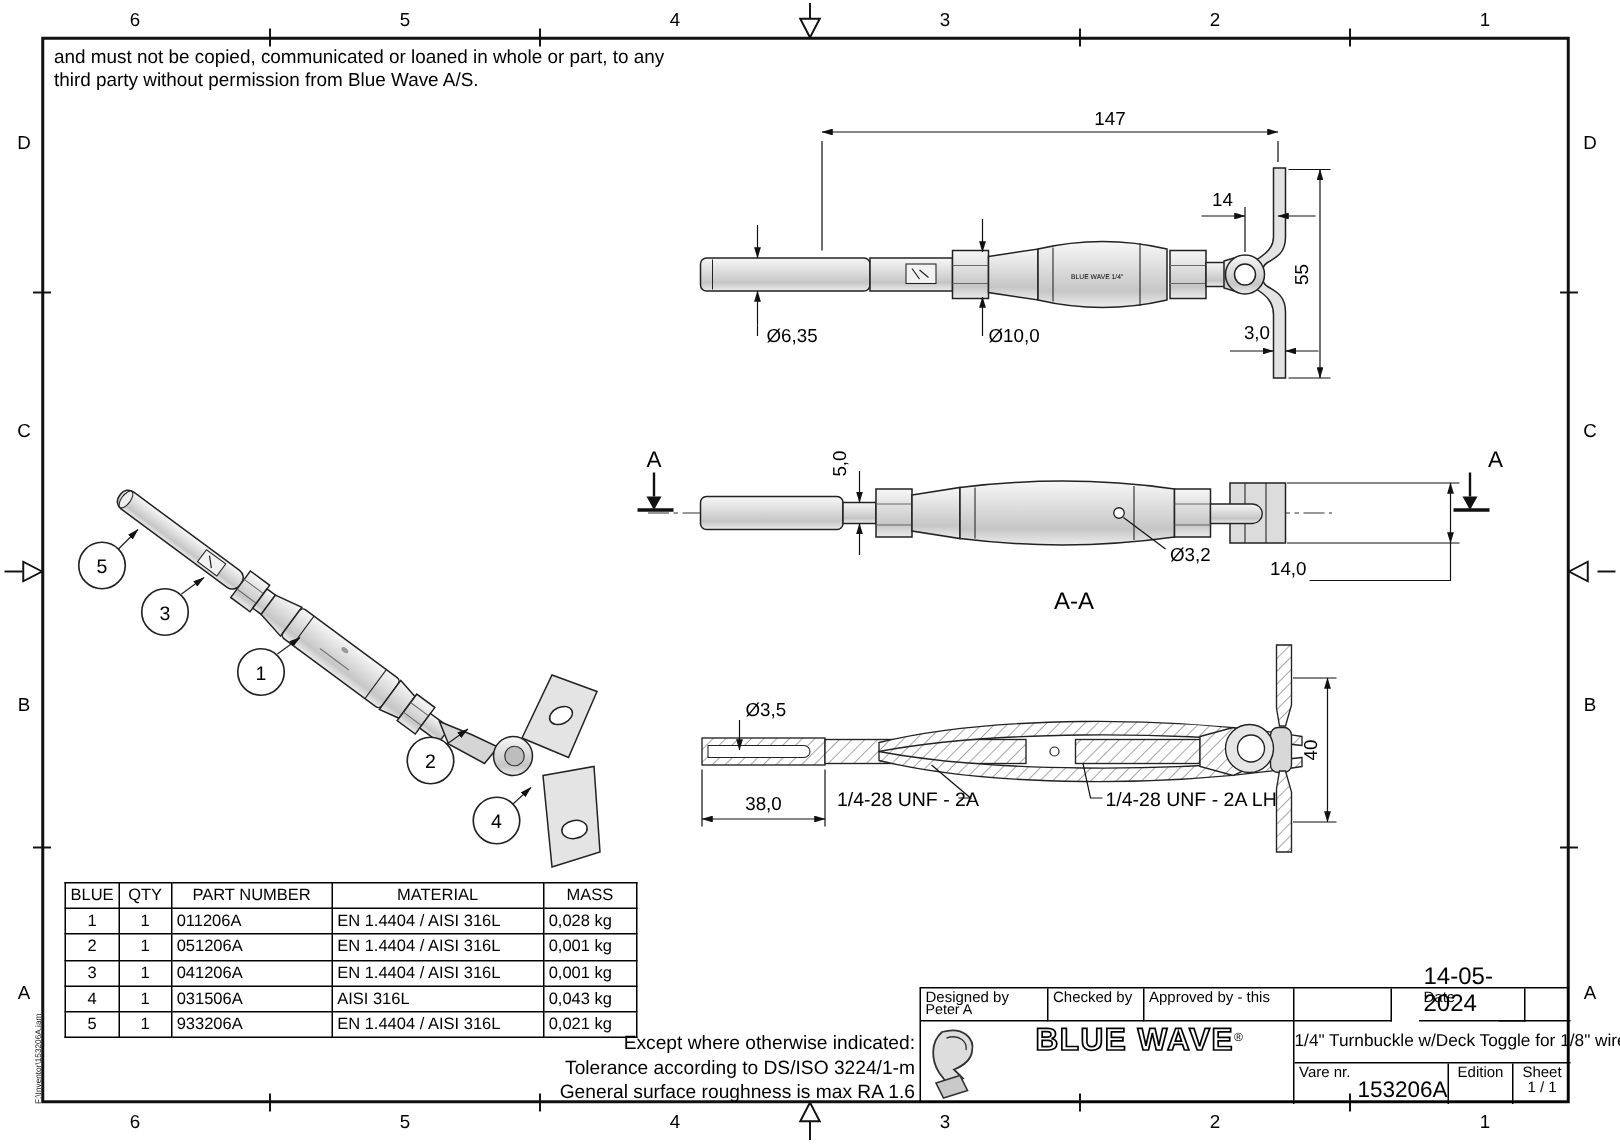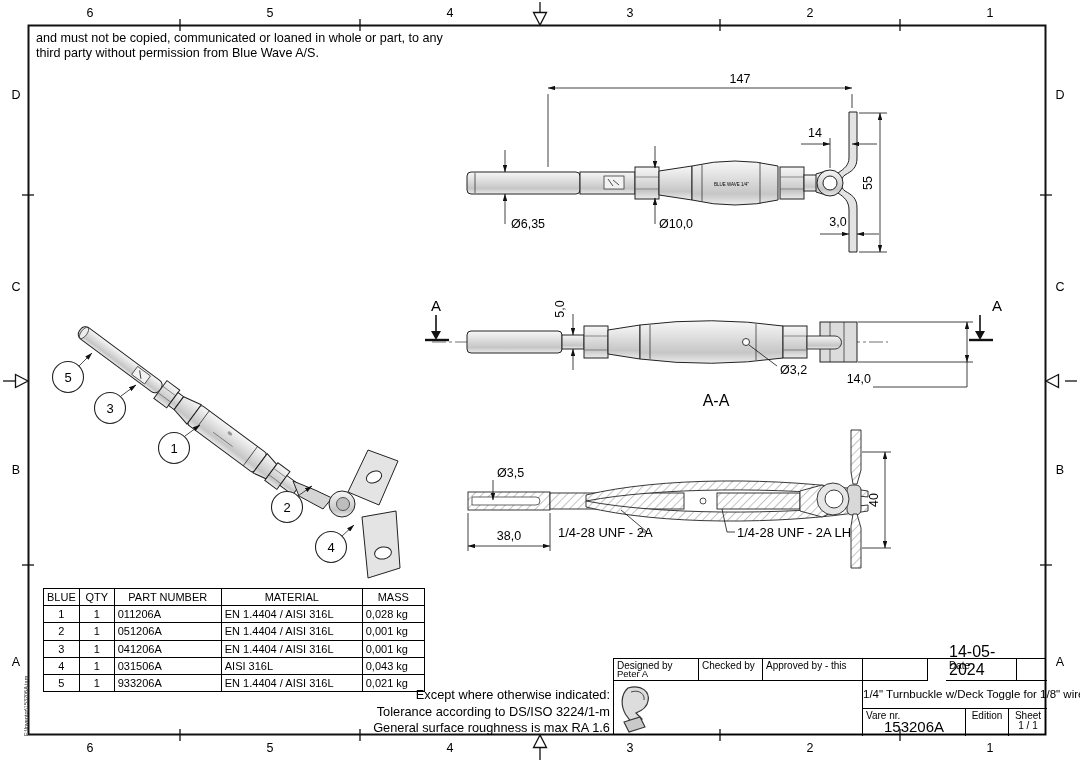--- a/index.html
+++ b/index.html
@@ -23,21 +23,21 @@
   .tb{top:658px;left:613px;width:433px;height:77px;border:1.4px solid #000;box-sizing:border-box}
   .cell{position:absolute;border-right:1px solid #000;border-bottom:1px solid #000;box-sizing:border-box}
   .slbl{position:absolute;top:1px;left:3px;font-size:10px}
   .sval{position:absolute;bottom:1px;left:3px;font-size:9.5px}
   .dateval{position:absolute;bottom:1px;left:3px;font-size:16px}
   .logo-text{font-weight:800;font-size:21px;letter-spacing:1px;color:#fff;
       -webkit-text-stroke:1.15px #000;white-space:nowrap}
   .reg{font-size:8px;color:#000;-webkit-text-stroke:0;vertical-align:super}
   .addr{font-size:12.5px;line-height:14px;text-align:center}
   .dtitle{font-size:11.5px;text-align:center;line-height:27px;white-space:nowrap}
-  .vareval{font-size:15px;text-align:center}
+  .vareval{font-size:15px;text-align:right}
   .sheetval{font-size:10px;text-align:center}
   .fpath{top:656px;left:23px;height:80px;writing-mode:vertical-rl;
       transform:rotate(180deg);font-size:5.5px;color:#222;white-space:nowrap}
 </style>
 </head>
 <body>
 
 <svg class="abs" width="1080" height="763" viewBox="0 0 1080 763" style="top:0;left:0">
   <defs>
     <linearGradient id="met" x1="0" y1="0" x2="0" y2="1">
@@ -365,20 +365,23 @@
     <span class="dateval">14-05-2024</span>
   </div>
   <div class="cell" style="left:385px;top:0;width:48px;height:22px;border-right:none"></div>
 
   <div class="cell" style="left:0;top:22px;width:249px;height:55px;border-bottom:none">
     <svg class="abs" style="left:4px;top:3px" width="40" height="50" viewBox="0 0 40 50">
       <path d="M10,4 C24,0 32,8 30,17 C29,24 23,27 18,29 L24,35 L14,39 L8,31 C3,23 2,11 10,4 Z" fill="#ddd" stroke="#333" stroke-width="1.2"></path>
       <path d="M13,8 C22,5 27,11 26,16" fill="none" stroke="#333" stroke-width="0.9"></path>
       <path d="M6,38 L22,33 L27,43 L11,48 Z" fill="#c9c9c9" stroke="#333" stroke-width="1.1"></path>
     </svg>
+    <div class="abs" style="left:46px;top:1px;width:199px;text-align:center">
+      <span class="logo-text">BLUE WAVE</span><span class="reg">®</span>
+    </div>
   </div>
 
   <div class="cell dtitle" style="left:249px;top:22px;width:184px;height:28px;border-right:none">
     <span>1/4" Turnbuckle w/Deck Toggle for 1/8" wire</span>
   </div>
   <div class="cell" style="left:249px;top:50px;width:103px;height:27px;border-bottom:none">
     <span class="slbl">Vare nr.</span>
     <div class="vareval" style="margin-top:9px">153206A</div>
   </div>
   <div class="cell" style="left:352px;top:50px;width:43px;height:27px;border-bottom:none">

